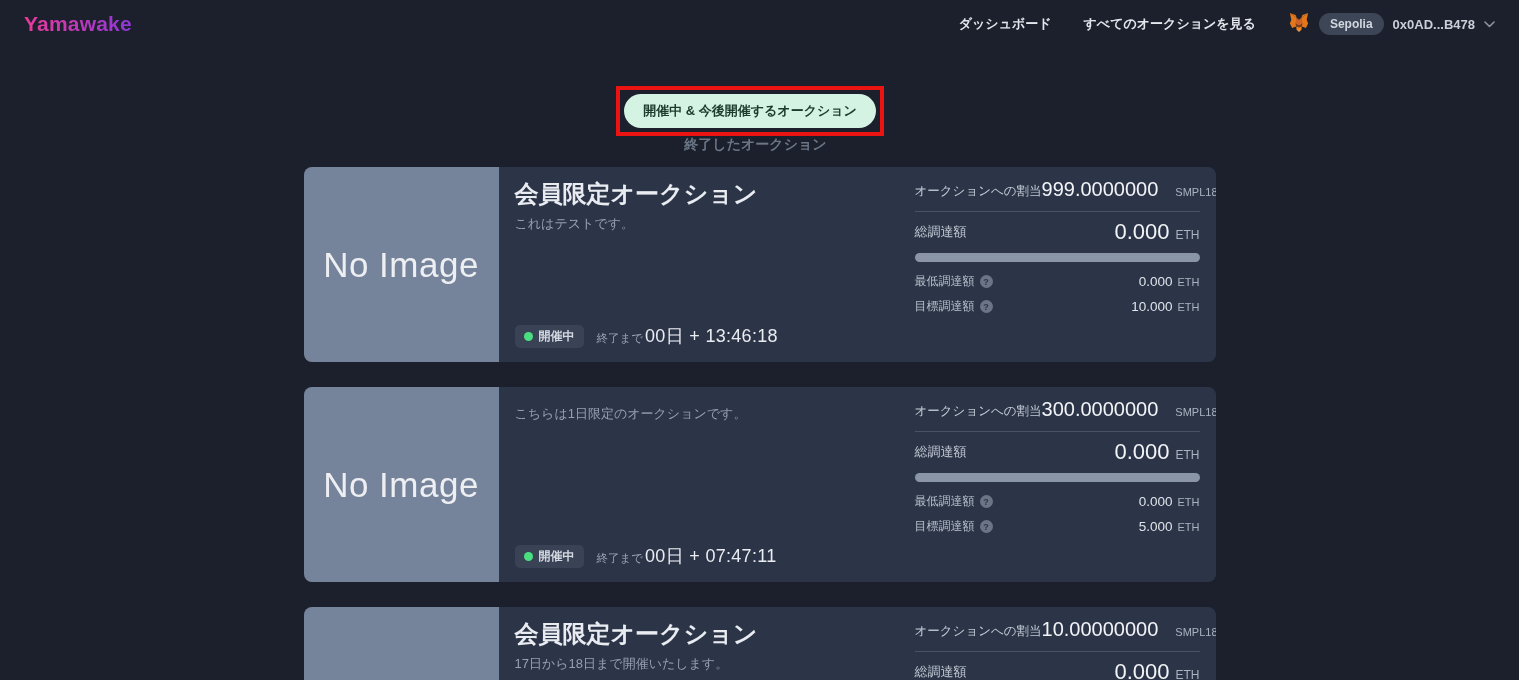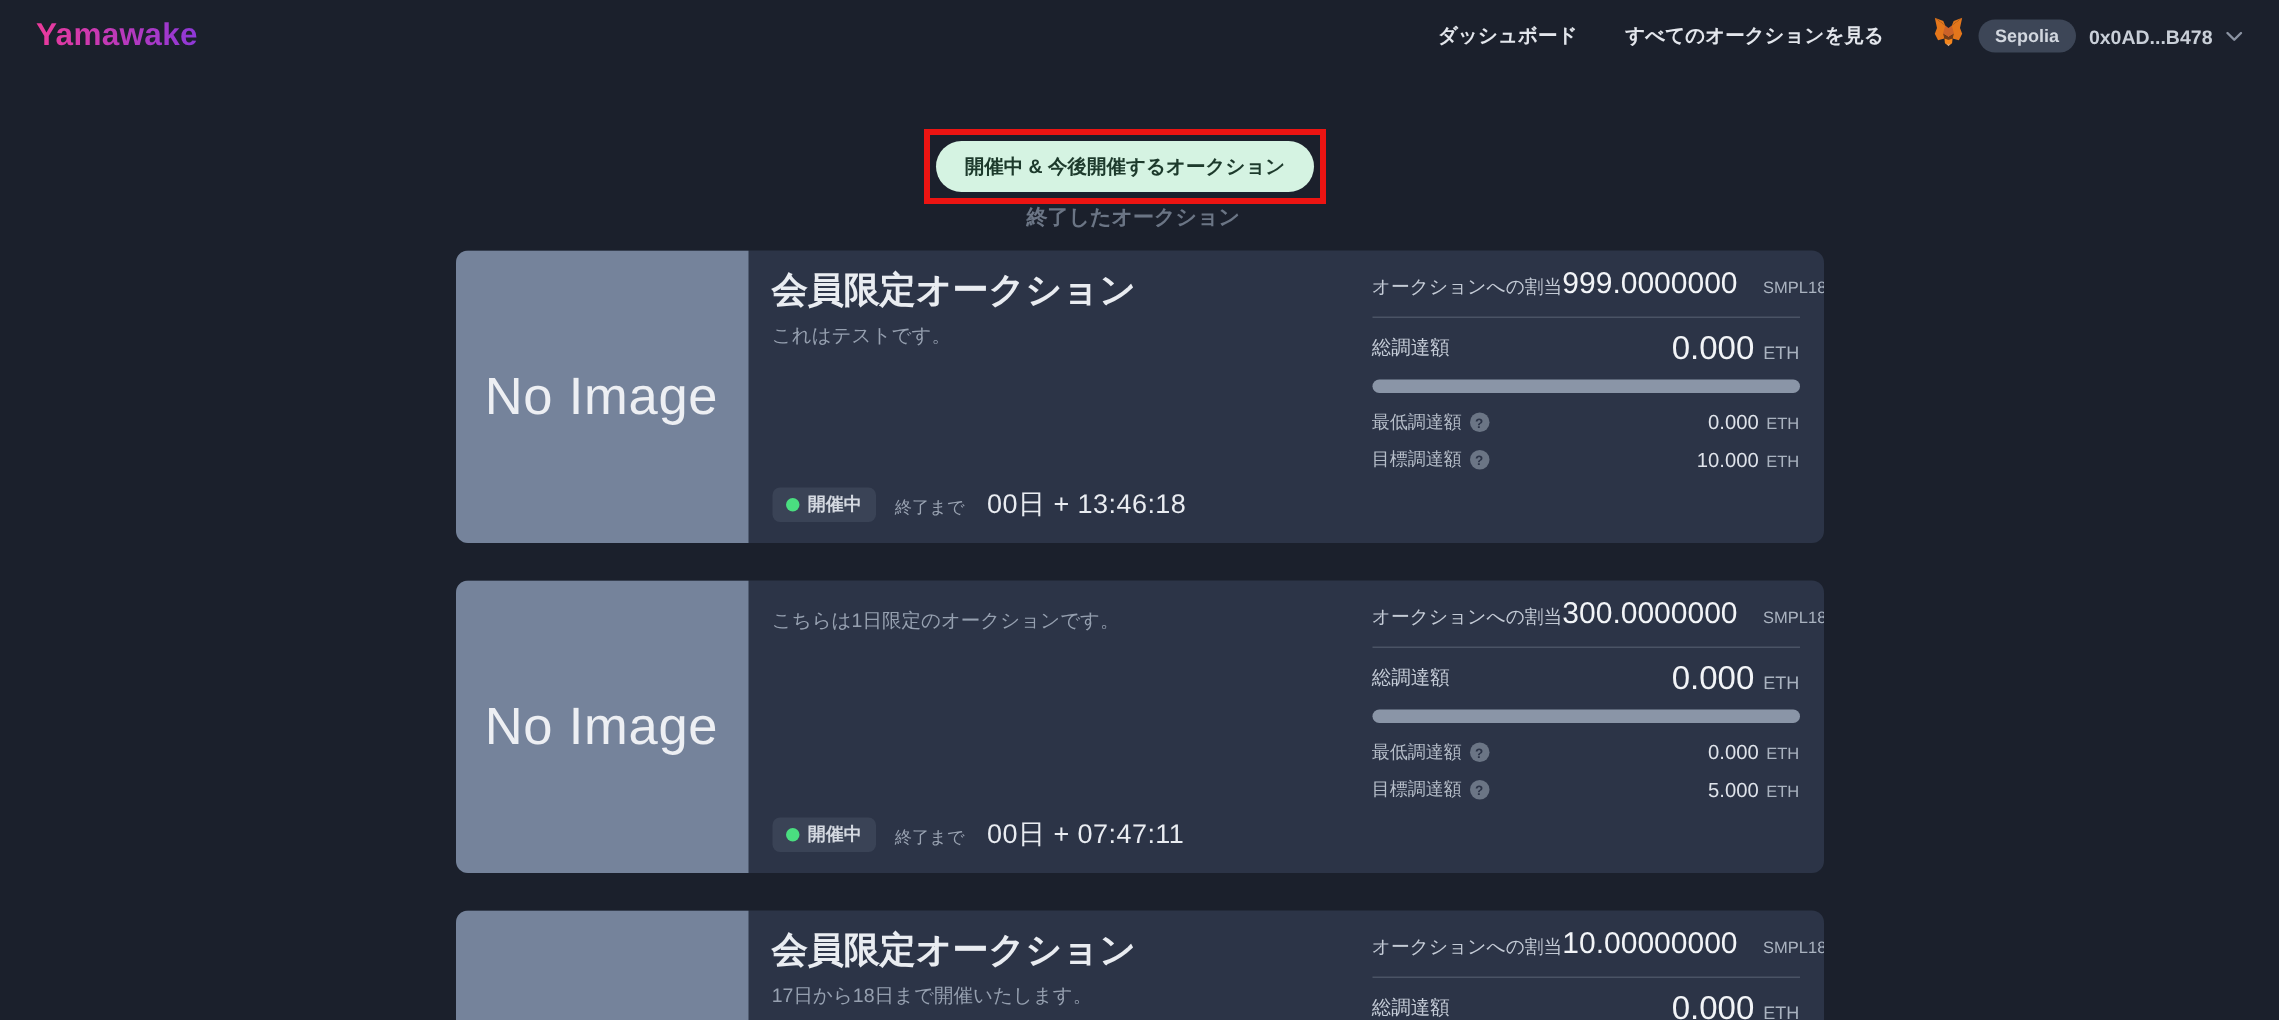--- a/index.html
+++ b/index.html
@@ -61,21 +61,21 @@
   .card-left { flex:1; display:flex; flex-direction:column; }
   .card-title { font-size:24px; font-weight:700; color:#e9ecf1; line-height:30px; }
   .card-desc { font-size:13px; color:#96a0b0; margin-top:6px; }
   .status-row { margin-top:auto; display:flex; align-items:center; gap:13px; }
   .status-badge {
     display:inline-flex; align-items:center; gap:6px; background:#3a4356;
     border-radius:5px; padding:3px 9px;
   }
   .status-dot { width:9px; height:9px; border-radius:50%; background:#4ade80; }
   .status-text { font-size:12px; color:#d4d9e1; font-weight:600; }
-  .countdown { display:flex; align-items:baseline; gap:15px; }
+  .countdown { display:flex; align-items:baseline; gap:2px; }
   .countdown-label { font-size:11.5px; color:#9aa3b2; }
   .countdown-value { font-size:18px; color:#e9ecf1; font-weight:500; letter-spacing:.3px; }
   
   .card-right { width:285px; flex-shrink:0; display:flex; flex-direction:column; }
   .alloc-row {
     display:flex; align-items:center; justify-content:space-between;
     padding-bottom:9px; border-bottom:1px solid #4a5365; line-height:20px;
   }
   .alloc-label { font-size:12.5px; color:#c4cbd6; white-space:nowrap; }
   .alloc-right { display:flex; align-items:baseline; gap:17px; }

